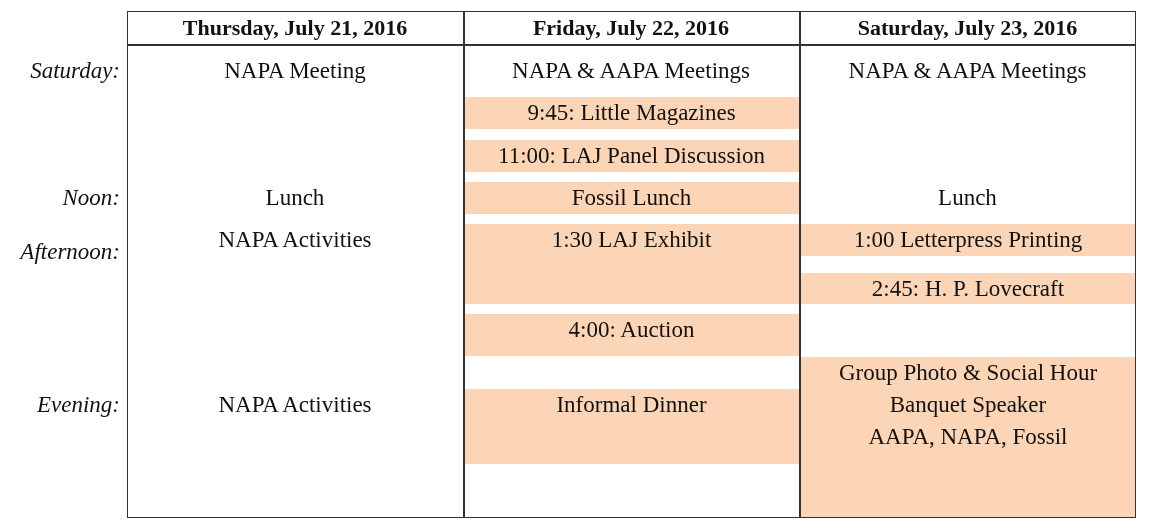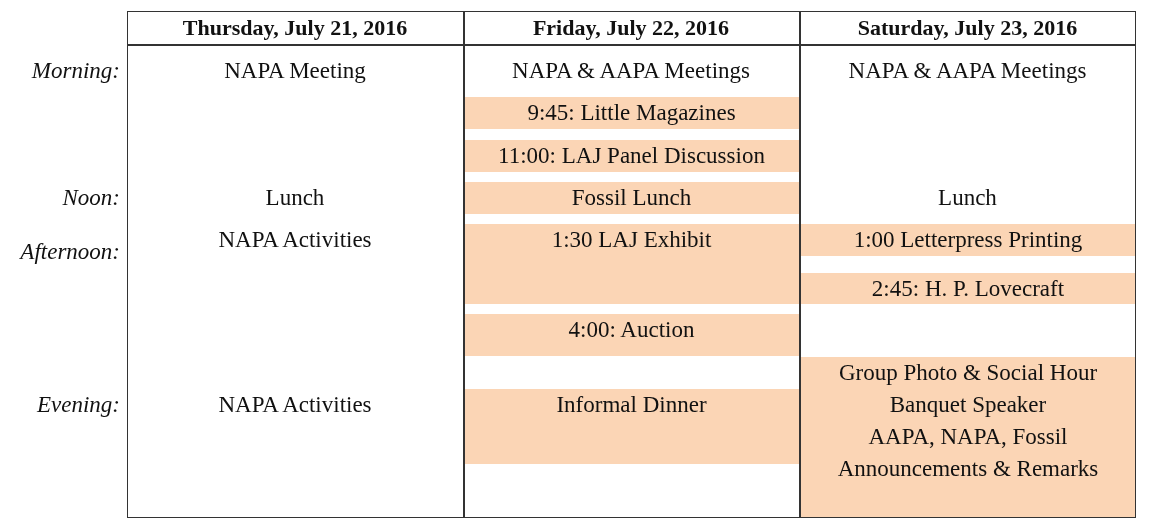--- a/index.html
+++ b/index.html
@@ -26,33 +26,32 @@
 <div class="cell hl" style="left:464px;width:335px;top:224px;height:80px;font-family:Liberation Serif, serif;">1:30 LAJ Exhibit</div>
 <div class="cell hl" style="left:464px;width:335px;top:314px;height:42px;line-height:32px;">4:00: Auction</div>
 <div class="cell hl" style="left:464px;width:335px;top:389px;height:75px;">Informal Dinner</div>
 
 <div class="cell hl" style="left:800px;width:336px;top:224px;height:32px;">1:00 Letterpress Printing</div>
 <div class="cell hl" style="left:800px;width:336px;top:273px;height:31px;">2:45: H. P. Lovecraft</div>
 <div class="cell hl" style="left:800px;width:336px;top:357px;height:161px;">
   <div>Group Photo &amp; Social Hour</div>
   <div>Banquet Speaker</div>
   <div>AAPA, NAPA, Fossil</div>
-  <div>Announcements &amp; Remarks</div>
 </div>
 
 <div class="frame"></div>
 <div class="vline" style="left:463px;"></div>
 <div class="vline" style="left:799px;"></div>
 <div class="hline"></div>
 
 <div class="hdr" style="left:127px;width:336px;">Thursday, July 21, 2016</div>
 <div class="hdr" style="left:463px;width:336px;">Friday, July 22, 2016</div>
 <div class="hdr" style="left:799px;width:337px;">Saturday, July 23, 2016</div>
 
-<div class="label" style="top:55px;">Morning:</div>
+<div class="label" style="top:55px;">Saturday:</div>
 <div class="label" style="top:182px;">Noon:</div>
 <div class="label" style="top:236px;">Afternoon:</div>
 <div class="label" style="top:389px;">Evening:</div>
 
 <div class="cell" style="left:127px;width:336px;top:55px;">NAPA Meeting</div>
 <div class="cell" style="left:127px;width:336px;top:182px;">Lunch</div>
 <div class="cell" style="left:127px;width:336px;top:224px;">NAPA Activities</div>
 <div class="cell" style="left:127px;width:336px;top:389px;">NAPA Activities</div>
 
 <div class="cell" style="left:463px;width:336px;top:55px;">NAPA &amp; AAPA Meetings</div>

